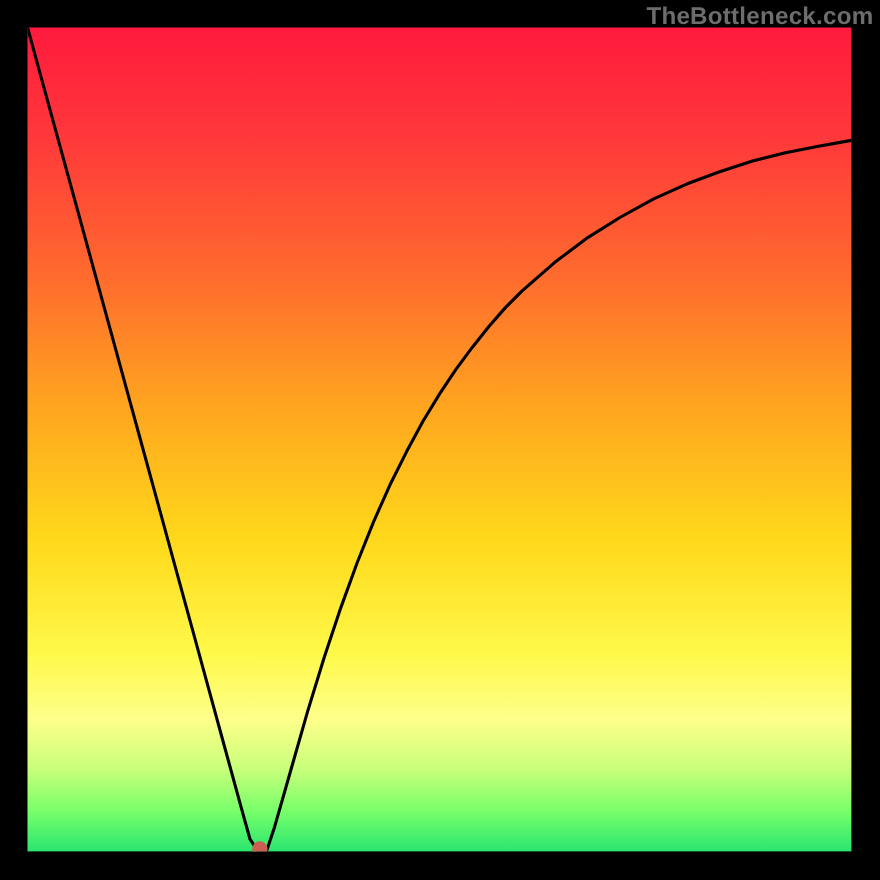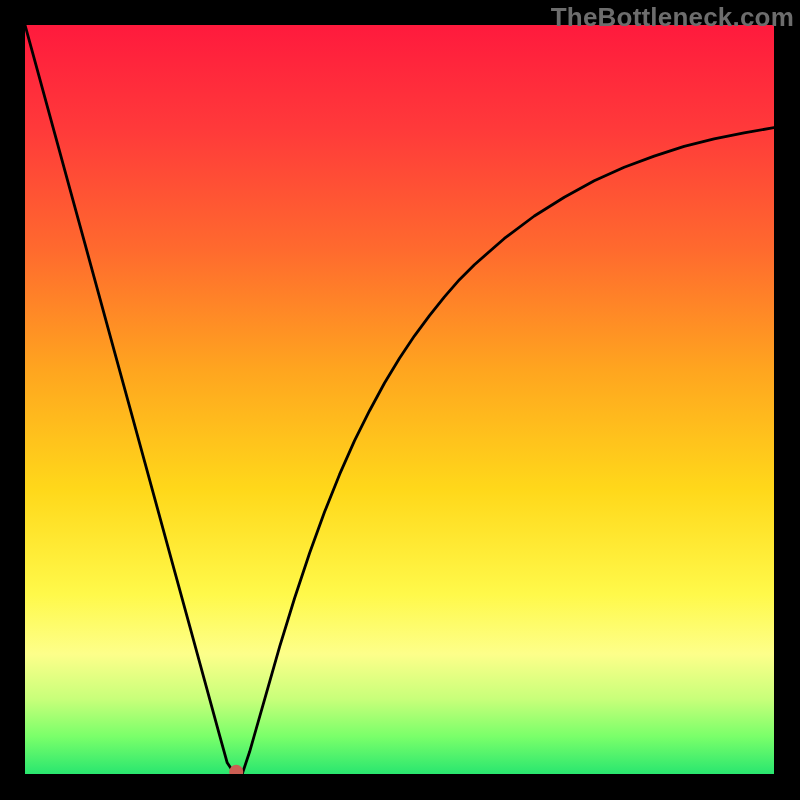--- a/index.html
+++ b/index.html
@@ -27,21 +27,21 @@
       #fdff8a 84%,
       #c8ff7a 90%,
       #7aff6a 95%,
       #29e66f 100%
     );
   }
   #watermark {
     position: absolute;
     top: 2px;
     right: 6px;
-    font-size: 26px;
+    font-size: 22px;
     font-weight: 600;
     color: #6d6d6d;
     letter-spacing: 0.2px;
   }
   svg {
     position: absolute;
     left: 0;
     top: 0;
   }
 </style>

